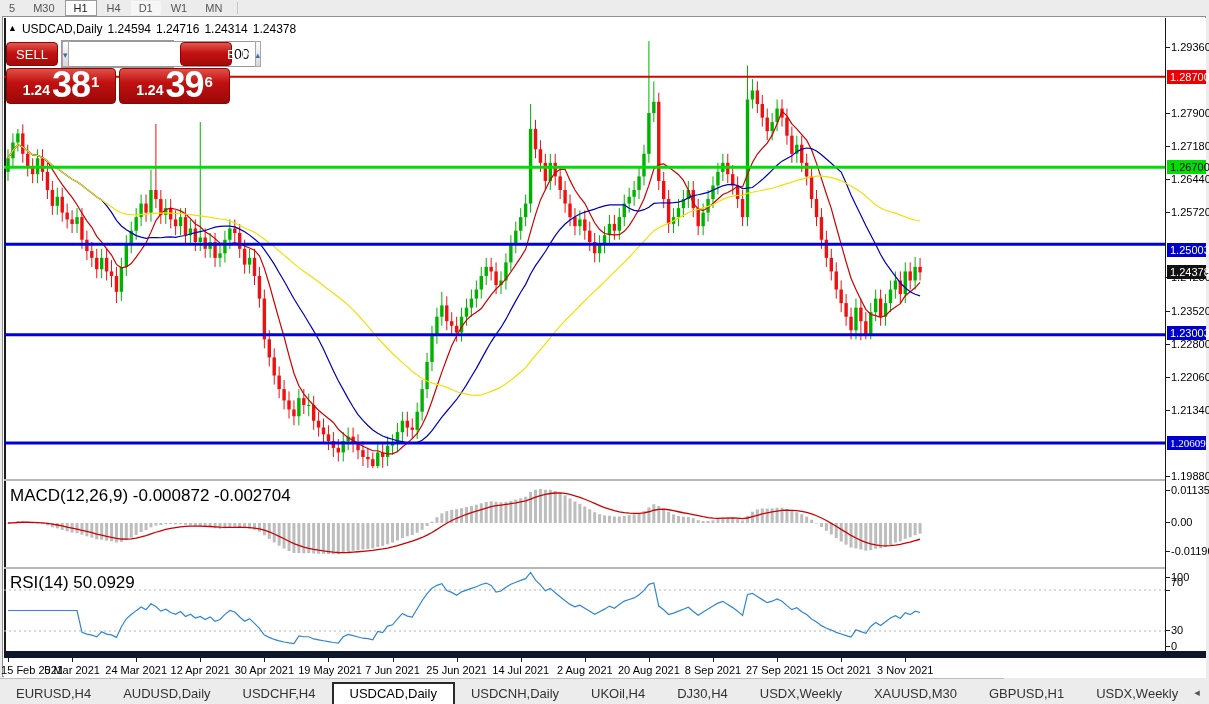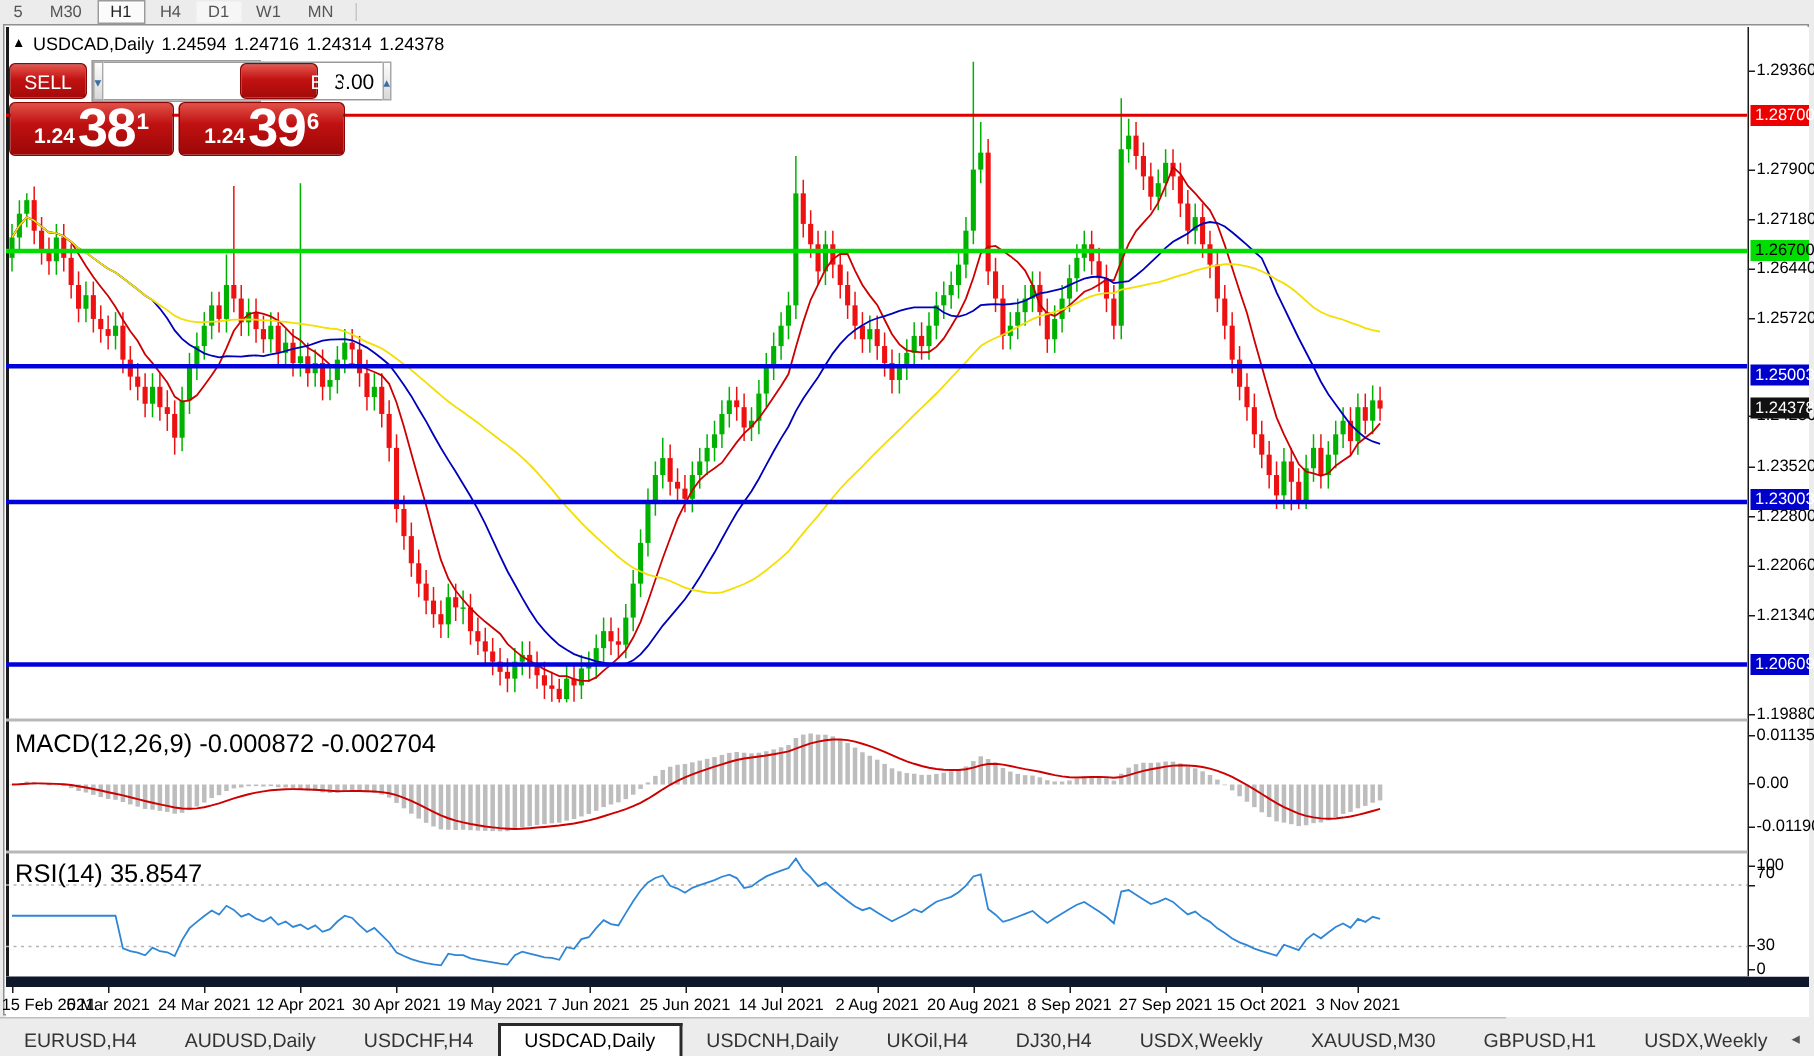--- a/index.html
+++ b/index.html
@@ -24,21 +24,21 @@
   #chart-title{position:absolute;left:8px;top:22px;font-size:12px;color:#000;z-index:30;
                display:flex;gap:5px;align-items:center;white-space:nowrap;}
   #chart-title .tri{font-size:9px;position:relative;top:-1px;}
 
   
   #trade-panel{position:absolute;left:6px;top:40px;width:224px;height:59px;z-index:40;}
   .tp-btn{position:absolute;top:2px;width:52px;height:24px;border-radius:4px;color:#fff;
           font-size:13px;text-align:center;line-height:24px;
           background:linear-gradient(#e4574e,#c21212 45%,#a50a0a);border:1px solid #8c0606;box-sizing:border-box;}
   #sell-btn{left:0;}
-  #buy-btn{left:154px;padding-left:46px;}
+  #buy-btn{left:174px;padding-left:46px;}
   #vol-box{position:absolute;left:55px;top:0;width:113px;height:28px;background:#d6d2ca;
            border:1px solid #9a9a9a;box-sizing:border-box;display:flex;}
   .vol-step{width:22px;height:100%;background:linear-gradient(#fdfdfd,#d8d8d8);border:1px solid #a8a8a8;
             box-sizing:border-box;color:#3a6ea5;font-size:9px;text-align:center;line-height:26px;}
   #vol-input{flex:1;border:1px solid #9a9a9a;border-left:none;border-right:none;height:100%;
              box-sizing:border-box;font-size:14px;text-align:right;padding:0 5px 0 0;
              font-family:"Liberation Sans",sans-serif;}
   .tp-price{position:absolute;top:28px;height:36px;border-radius:4px;color:#fff;
             background:linear-gradient(#e05046,#c01111 40%,#9d0707);border:1px solid #8c0606;
             box-sizing:border-box;display:flex;align-items:flex-end;justify-content:center;
@@ -706,21 +706,21 @@
       <polyline points="8.00,523.00 12.93,522.84 17.86,522.49 22.79,522.25 27.72,522.24 32.65,522.44 37.58,522.60 42.51,522.87 47.44,523.38 52.37,524.17 57.30,525.00 62.23,525.98 67.16,527.05 72.09,528.17 77.02,529.18 81.95,530.28 86.88,531.48 91.81,532.73 96.74,534.04 101.67,535.18 106.60,536.27 111.53,537.27 116.46,538.31 121.39,539.02 126.32,539.22 131.25,538.92 136.18,538.14 141.11,536.92 146.04,535.56 150.97,533.92 155.90,532.25 160.83,530.80 165.76,529.48 170.69,528.40 175.62,527.59 180.55,526.89 185.48,526.47 190.41,526.17 195.34,526.10 200.27,526.11 205.20,526.29 210.13,526.49 215.06,526.84 219.99,527.22 224.92,527.44 229.85,527.43 234.78,527.30 239.71,527.27 244.64,527.45 249.57,527.67 254.50,528.08 259.43,528.81 264.36,530.11 269.29,531.86 274.22,533.98 279.15,536.32 284.08,538.77 289.01,541.21 293.94,543.56 298.87,545.48 303.80,547.05 308.73,548.28 313.66,549.32 318.59,550.20 323.52,550.95 328.45,551.57 333.38,552.09 338.31,552.50 343.24,552.64 348.17,552.48 353.10,552.15 358.03,551.73 362.96,551.28 367.89,550.80 372.82,550.33 377.75,549.68 382.68,548.95 387.61,548.02 392.54,546.94 397.47,545.66 402.40,544.14 407.33,542.58 412.26,541.05 417.19,539.39 422.12,537.47 427.05,535.18 431.98,532.47 436.91,529.42 441.84,526.20 446.77,523.19 451.70,520.52 456.63,518.28 461.56,516.26 466.49,514.43 471.42,512.72 476.35,511.12 481.28,509.55 486.21,508.03 491.14,506.69 496.07,505.72 501.00,505.02 505.93,504.38 510.86,503.67 515.79,502.86 520.72,501.93 525.65,500.89 530.58,499.11 535.51,497.23 540.44,495.59 545.37,494.42 550.30,493.49 555.23,492.98 560.16,492.95 565.09,493.43 570.02,494.43 574.95,495.84 579.88,497.44 584.81,499.24 589.74,501.25 594.67,503.44 599.60,505.59 604.53,507.55 609.46,509.20 614.39,510.67 619.32,511.85 624.25,512.66 629.18,513.16 634.11,513.38 639.04,513.30 643.97,512.84 648.90,511.75 653.83,510.24 658.76,509.39 663.69,509.22 668.62,509.76 673.55,510.68 678.48,511.74 683.41,512.74 688.34,513.60 693.27,514.53 698.20,515.66 703.13,516.73 708.06,517.58 712.99,518.12 717.92,518.32 722.85,518.20 727.78,518.03 732.71,517.95 737.64,518.08 742.57,518.55 747.50,517.99 752.43,516.74 757.36,515.28 762.29,513.92 767.22,512.86 772.15,511.96 777.08,511.10 782.01,510.43 786.94,510.14 791.87,510.30 796.80,510.68 801.73,511.39 806.66,512.43 811.59,513.89 816.52,515.73 821.45,517.98 826.38,520.54 831.31,523.33 836.24,526.29 841.17,529.33 846.10,532.40 851.03,535.43 855.96,538.02 860.89,540.31 865.82,542.39 870.75,543.95 875.68,544.91 880.61,545.59 885.54,545.86 890.47,545.67 895.40,545.06 900.33,544.31 905.26,543.22 910.19,542.03 915.12,540.65 920.05,539.25" fill="none" stroke="#CC0000" stroke-width="1.3"></polyline>
     </svg>
   <div class="pane-sep" id="sep2"></div>
   <svg id="svg-rsi" width="1161" height="82" viewBox="4 569 1161 82">
       <line x1="4" y1="590" x2="1165" y2="590" stroke="#b5b5b5" stroke-width="1" stroke-dasharray="2 3"></line>
       <line x1="4" y1="631" x2="1165" y2="631" stroke="#b5b5b5" stroke-width="1" stroke-dasharray="2 3"></line>
       <polyline points="8.00,610.50 12.93,610.50 17.86,610.50 22.79,610.50 27.72,610.50 32.65,610.50 37.58,610.50 42.51,610.50 47.44,610.50 52.37,610.50 57.30,610.50 62.23,610.50 67.16,610.50 72.09,610.50 77.02,610.50 81.95,632.22 86.88,634.07 91.81,635.14 96.74,636.88 101.67,631.78 106.60,634.13 111.53,634.88 116.46,637.39 121.39,626.73 126.32,618.78 131.25,614.57 136.18,610.65 141.11,607.01 146.04,609.66 150.97,603.85 155.90,606.59 160.83,611.10 165.76,609.22 170.69,612.44 175.62,614.32 180.55,611.46 185.48,616.52 190.41,614.28 195.34,617.96 200.27,616.37 205.20,619.46 210.13,616.92 215.06,621.21 219.99,619.44 224.92,614.35 229.85,610.47 234.78,611.98 239.71,616.95 244.64,621.31 249.57,618.64 254.50,623.38 259.43,628.32 264.36,634.99 269.29,637.33 274.22,639.43 279.15,640.87 284.08,642.02 289.01,642.92 293.94,643.58 298.87,635.82 303.80,636.75 308.73,636.75 313.66,638.96 318.59,639.85 323.52,640.74 328.45,641.62 333.38,642.48 338.31,643.06 343.24,636.80 348.17,634.39 353.10,635.70 358.03,636.98 362.96,638.22 367.89,638.64 372.82,639.89 377.75,631.47 382.68,632.56 387.61,626.07 392.54,624.82 397.47,618.81 402.40,613.46 407.33,616.11 412.26,616.99 417.19,608.76 422.12,600.78 427.05,593.63 431.98,588.25 436.91,585.32 441.84,583.66 446.77,590.50 451.70,592.37 456.63,595.19 461.56,591.86 466.49,590.10 471.42,588.40 476.35,586.77 481.28,584.50 486.21,583.08 491.14,585.39 496.07,591.99 501.00,591.01 505.93,587.36 510.86,584.27 515.79,582.22 520.72,580.37 525.65,578.68 530.58,572.43 535.51,580.14 540.44,584.90 545.37,590.84 550.30,588.41 555.23,592.70 560.16,596.79 565.09,600.68 570.02,604.39 574.95,606.78 579.88,605.23 584.81,608.36 589.74,611.36 594.67,614.23 599.60,611.66 604.53,609.14 609.46,606.11 614.39,608.21 619.32,604.53 624.25,601.13 629.18,599.51 634.11,597.90 639.04,594.82 643.97,590.38 648.90,584.32 653.83,582.93 658.76,606.06 663.69,609.81 668.62,614.52 673.55,613.09 678.48,611.15 683.41,609.22 688.34,607.29 693.27,611.47 698.20,615.31 703.13,612.05 708.06,608.95 712.99,605.99 717.92,603.17 722.85,601.35 727.78,604.54 732.71,607.62 737.64,611.15 742.57,615.48 747.50,594.42 752.43,593.36 757.36,596.53 762.29,599.63 767.22,602.66 772.15,601.19 777.08,599.02 782.01,601.27 786.94,605.60 791.87,609.62 796.80,607.75 801.73,611.75 806.66,614.57 811.59,618.91 816.52,622.06 821.45,625.63 826.38,628.23 831.31,630.07 836.24,632.38 841.17,634.02 846.10,635.59 851.03,637.09 855.96,629.81 860.89,631.63 865.82,633.37 870.75,626.41 875.68,622.56 880.61,625.54 885.54,621.70 890.47,618.04 895.40,615.67 900.33,618.49 905.26,612.62 910.19,614.63 915.12,611.20 920.05,612.52" fill="none" stroke="#2F86D7" stroke-width="1.2"></polyline>
     </svg>
 
   <div class="ind-label" id="macd-label">MACD(12,26,9) -0.000872 -0.002704</div>
-  <div class="ind-label" id="rsi-label">RSI(14) 35.8547</div>
+  <div class="ind-label" id="rsi-label">RSI(14) 50.0929</div>
 
   <div id="price-axis">
       <div class="ax-label" style="top: 23px;">1.29360</div>
       <div class="ax-tick" style="top: 29px;"></div>
       <div class="ax-label" style="top: 89.065px;">1.27900</div>
       <div class="ax-tick" style="top: 95.065px;"></div>
       <div class="ax-label" style="top: 121.645px;">1.27180</div>
       <div class="ax-tick" style="top: 127.645px;"></div>
       <div class="ax-label" style="top: 155.13px;">1.26440</div>
       <div class="ax-tick" style="top: 161.13px;"></div>
@@ -749,21 +749,21 @@
       <div class="ax-label" style="top: 558px;">70</div>
       <div class="ax-tick" style="top: 572px;"></div>
       <div class="ax-label" style="top: 606px;">30</div>
       <div class="ax-tick" style="top: 612px;"></div>
       <div class="ax-label" style="top: 622px;">0</div>
       <div class="ax-tick" style="top: 628px;"></div>
       <div class="ax-badge" style="top: 51.865px; background: rgb(238, 0, 0); color: rgb(255, 255, 255);">1.28700</div>
       <div class="ax-badge" style="top: 142.365px; background: rgb(0, 221, 0); color: rgb(0, 0, 0);">1.26700</div>
       <div class="ax-badge" style="top: 225px; background: rgb(0, 0, 204); color: rgb(255, 255, 255);">1.25003</div>
       <div class="ax-badge" style="top: 308px; background: rgb(0, 0, 204); color: rgb(255, 255, 255);">1.23003</div>
-      <div class="ax-badge" style="top: 417.983px; background: rgb(0, 0, 204); color: rgb(255, 255, 255);">1.20609</div>
+      <div class="ax-badge" style="top: 417.983px; background: rgb(0, 0, 204); color: rgb(255, 255, 255); font-family: Liberation Serif, serif;">1.20609</div>
       <div class="ax-badge" style="top: 247.435px; background: rgb(17, 17, 17); color: rgb(255, 255, 255);">1.24378</div>
     </div>
   <div id="date-axis">
       <div class="date-tick" style="left: 4px;"></div>
       <div class="date-label" style="left: 28px;">15 Feb 2021</div>
       <div class="date-tick" style="left: 68.09px;"></div>
       <div class="date-label" style="left: 68.09px;">5 Mar 2021</div>
       <div class="date-tick" style="left: 132.18px;"></div>
       <div class="date-label" style="left: 132.18px;">24 Mar 2021</div>
       <div class="date-tick" style="left: 196.27px;"></div>

